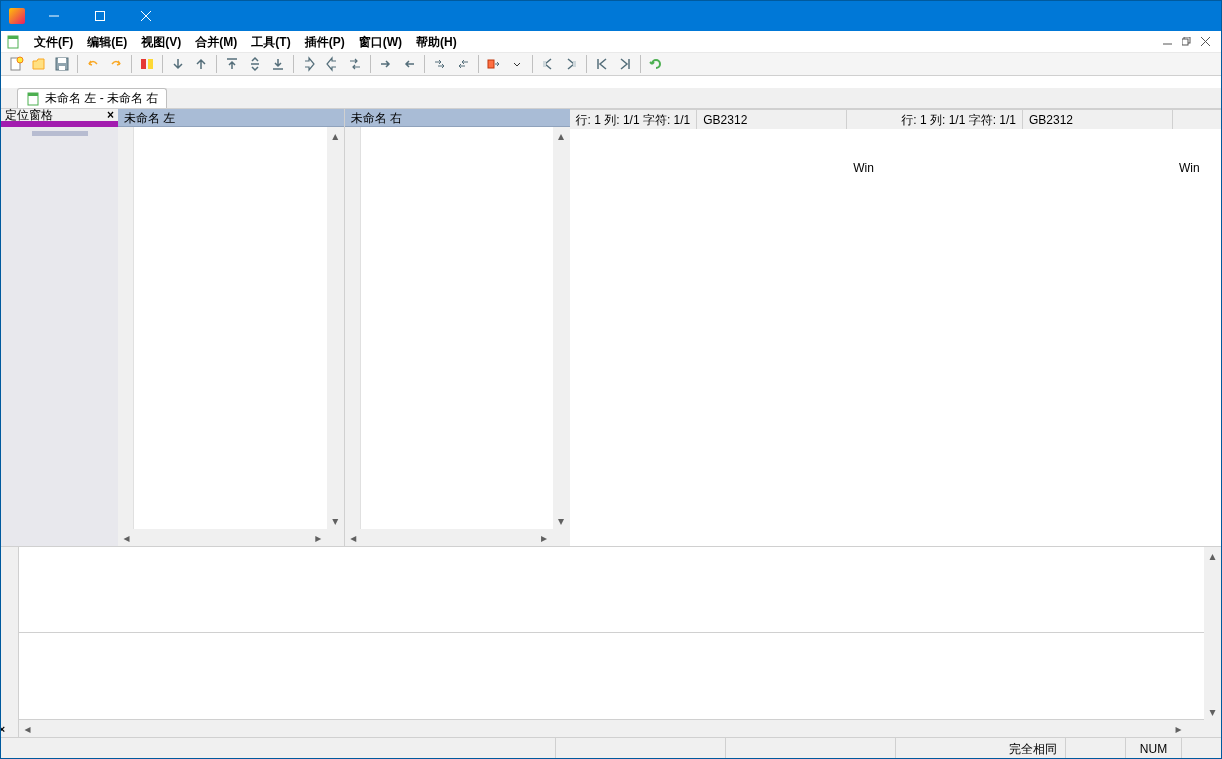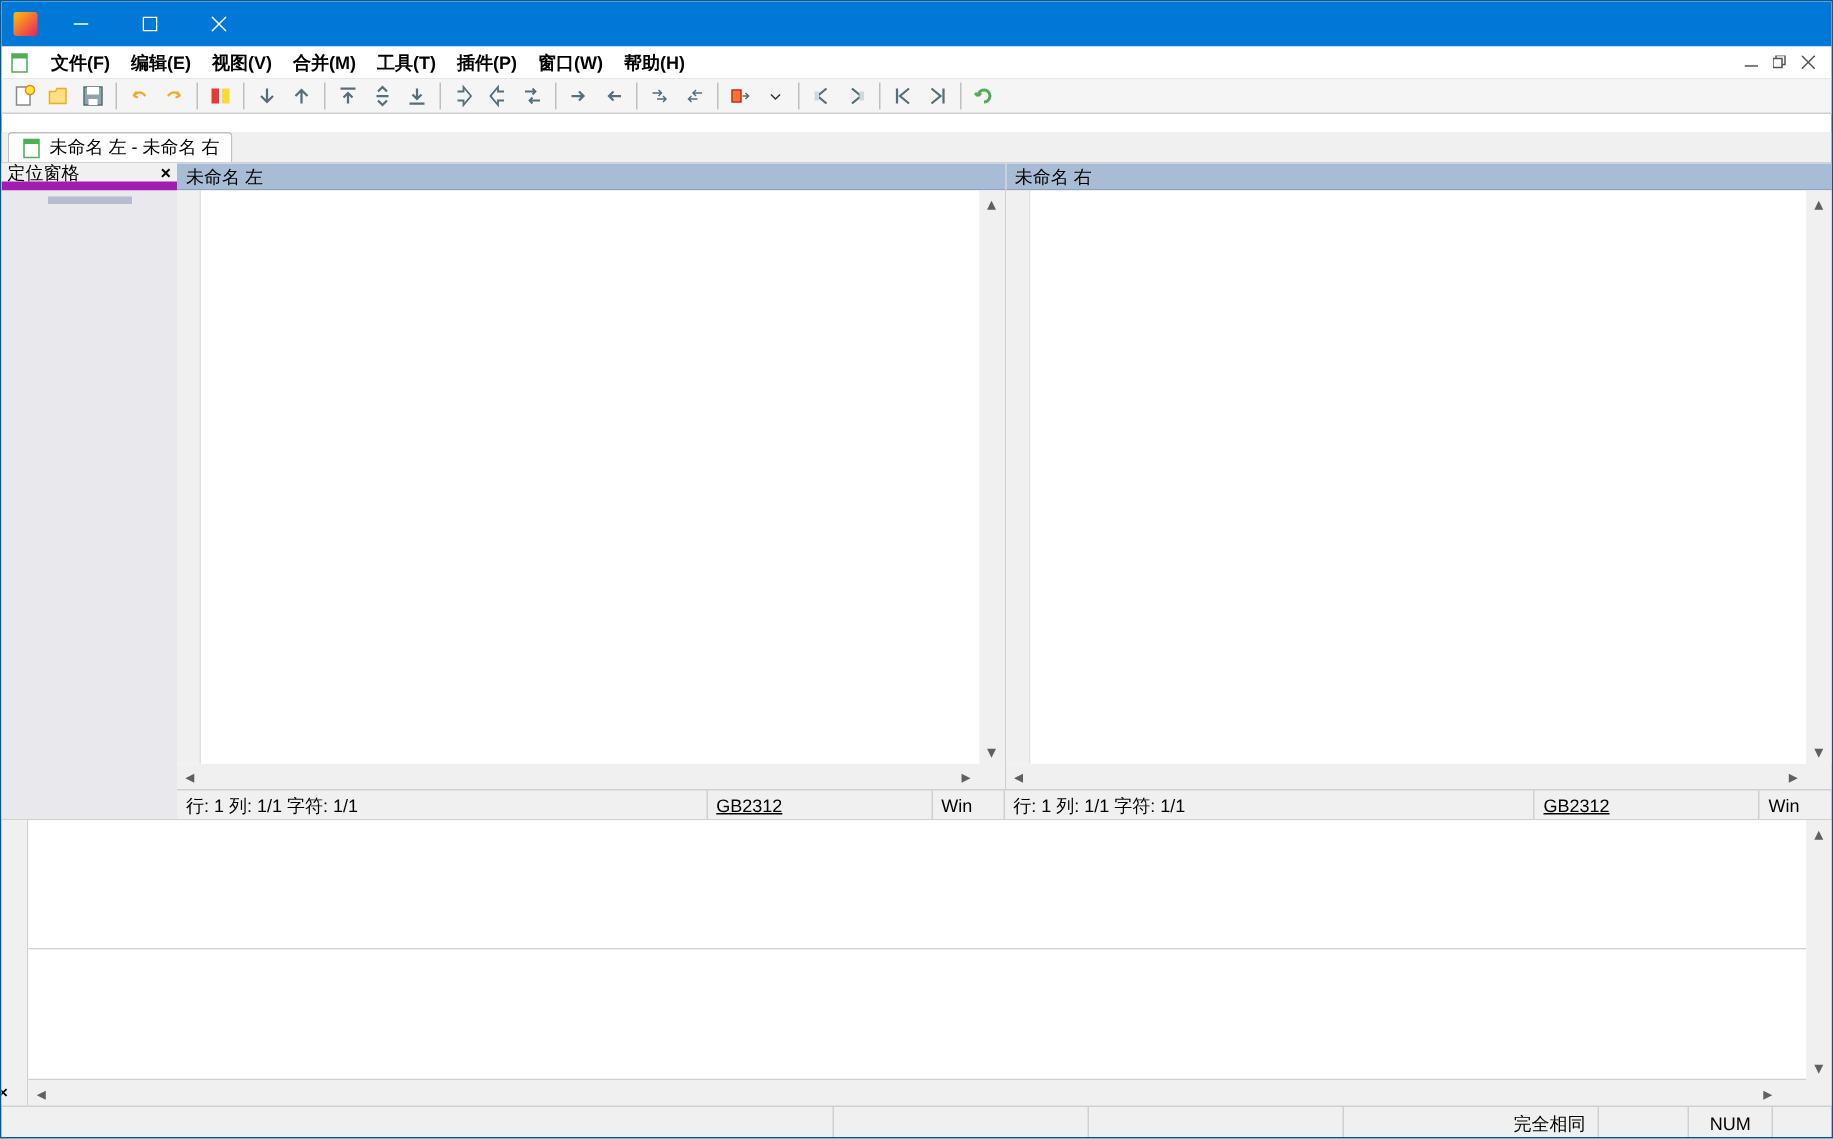--- a/index.html
+++ b/index.html
@@ -10,50 +10,50 @@
 .win-controls { display: flex; }
 .win-btn { width: 46px; height: 30px; display: flex; align-items: center; justify-content: center; color: #fff; cursor: pointer; }
 .menubar { height: 22px; background: #fff; display: flex; align-items: center; padding: 0 4px; border-bottom: 1px solid #e9e9e9; }
 .menubar .mb-icon { width: 16px; height: 16px; margin-right: 6px; display: flex; align-items: center; justify-content: center; }
 .menu-item { padding: 2px 7px; cursor: pointer; line-height: 18px; font-weight: bold; }
 .mdi-controls { margin-left: auto; display: flex; gap: 3px; padding-right: 4px; }
 .mdi-btn { width: 16px; height: 14px; display: flex; align-items: center; justify-content: center; cursor: pointer; color: #555; }
 .toolbar { height: 26px; background: #f5f5f5; border-bottom: 1px solid #d0d0d0; display: flex; align-items: center; padding: 0 4px; gap: 1px; }
 .tb-btn { width: 22px; height: 22px; display: flex; align-items: center; justify-content: center; cursor: pointer; border: 1px solid transparent; border-radius: 2px; }
 .tb-sep { width: 1px; height: 18px; background: #c0c0c0; margin: 0 3px; }
-.doc-tab-bar { height: 22px; background: #f0f0f0; border-bottom: 1px solid #d0d0d0; display: flex; align-items: center; padding-left: 4px; margin-top: 12px; }
+.doc-tab-bar { height: 22px; background: #f0f0f0; border-bottom: 1px solid #d0d0d0; display: flex; align-items: center; padding-left: 16px; margin-top: 12px; }
 .doc-tab { height: 20px; background: #fff; border: 1px solid #c0c0c0; border-bottom: none; padding: 0 8px; display: flex; align-items: center; gap: 5px; border-radius: 3px 3px 0 0; }
 .doc-tab .dt-icon { width: 14px; height: 14px; }
 .main-row { flex: 0 0 438px; display: flex; background: #fff; border-bottom: 1px solid #d0d0d0; }
 .loc-pane { width: 117px; background: #f0f0f0; display: flex; flex-direction: column; }
 .loc-header { height: 18px; background: #f0f0f0; border-bottom: 6px solid #a21caf; display: flex; align-items: center; padding: 0 4px; font-size: 11px; }
 .loc-header .x { margin-left: auto; cursor: pointer; font-weight: bold; }
 .loc-body { flex: 1; background: #e8e8ed; position: relative; padding-top: 4px; }
 .loc-strip { width: 56px; height: 5px; background: #b7bcd1; margin: 0 auto; }
-.compare-area { flex: 1; display: flex; flex-direction: column; }
+.compare-area { flex: 1; display: flex; flex-direction: row; }
 .panes { flex: 1; display: flex; }
 .pane { width: 50%; display: flex; flex-direction: column; border-left: 1px solid #d0d0d0; }
 .pane:first-child { border-left: none; }
 .pane-header { height: 18px; background: #a9bcd6; padding: 0 6px; line-height: 18px; font-size: 12px; color: #000; border-bottom: 1px solid #8fa2bc; }
 .pane-body { flex: 1; display: flex; background: #fff; position: relative; }
 .gutter { width: 16px; background: #f0f0f0; border-right: 1px solid #e0e0e0; }
 .text-area { flex: 1; background: #fff; }
 .vscroll { width: 17px; background: #f0f0f0; display: flex; flex-direction: column; }
 .sc-btn { height: 17px; background: #f0f0f0; display: flex; align-items: center; justify-content: center; color: #606060; cursor: pointer; }
 .sc-track { flex: 1; background: #f0f0f0; }
 .hscroll-row { height: 17px; display: flex; }
 .hscroll { flex: 1; display: flex; background: #f0f0f0; }
 .hscroll .sc-btn { width: 17px; height: 17px; }
 .hscroll .sc-track { flex: 1; }
 .hscroll .corner { width: 17px; background: #f0f0f0; }
 .pane-status-row { height: 20px; display: flex; background: #f0f0f0; border-top: 1px solid #d0d0d0; }
 .ps-cell { border-right: 1px solid #d0d0d0; padding: 0 6px; line-height: 20px; font-size: 12px; }
 .ps-cell.pos { flex: 1; }
-.ps-cell.enc { width: 150px; text-decoration: underline; }
-.ps-cell.eol { width: 48px; border-right: 1px solid #d0d0d0; }
+.ps-cell.enc { width: 150px; }
+.ps-cell.eol { width: 48px; border-right: 1px solid #d0d0d0; margin-top: 48px; }
 .bottom-section { flex: 1; display: flex; background: #fff; }
 .diff-pane-label { width: 18px; background: #f0f0f0; display: flex; align-items: flex-end; justify-content: center; border-right: 1px solid #d0d0d0; }
 .diff-pane-label span { writing-mode: vertical-rl; font-size: 11px; padding-bottom: 6px; }
 .diff-pane-label .x2 { font-weight: bold; cursor: pointer; padding-bottom: 2px; writing-mode: horizontal-tb; }
 .diff-body { flex: 1; display: flex; flex-direction: column; background: #fff; }
 .diff-rows { flex: 1; border-bottom: 1px solid #d0d0d0; }
 .diff-row { height: 86px; border-bottom: 1px solid #d0d0d0; background: #fff; }
 .diff-hscroll { height: 17px; display: flex; background: #f0f0f0; }
 .diff-vscroll { width: 17px; background: #f0f0f0; display: flex; flex-direction: column; }
 .statusbar { height: 22px; background: #f0f0f0; border-top: 1px solid #d0d0d0; display: flex; align-items: center; }

